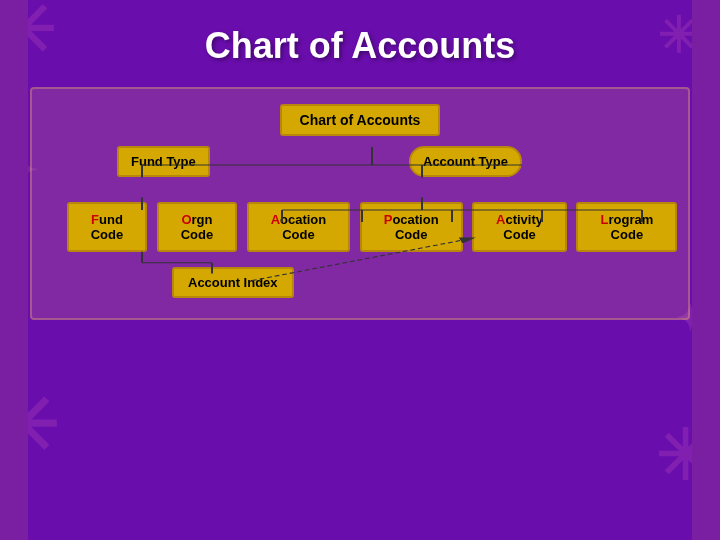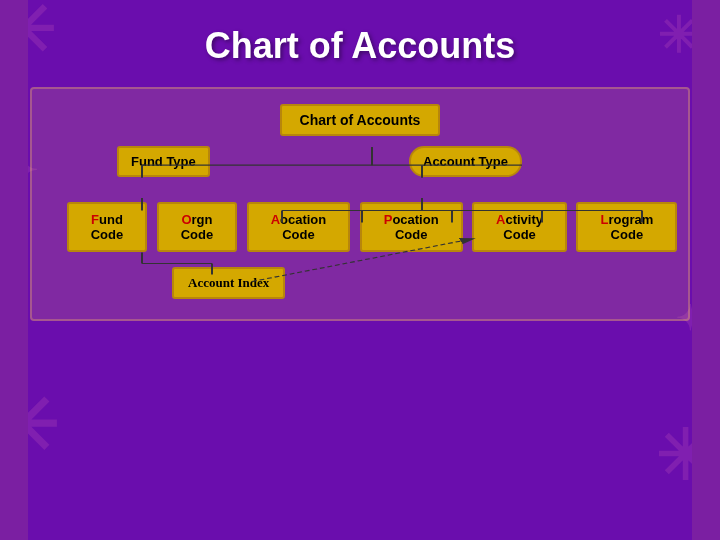--- a/index.html
+++ b/index.html
@@ -218,21 +218,21 @@
       <div class="code-box">
         <span style="color:#cc0000;">A</span><span>ctivity</span><br>
         <span>Code</span>
       </div>
       <div class="code-box">
         <span style="color:#cc0000;">L</span><span>rogram</span><br>
         <span>Code</span>
       </div>
     </div>
 
-    <div style="display:flex; justify-content:flex-start; padding-left: 120px; position:relative; z-index:10;font-family:Liberation Serif, serif;">
+    <div style="display:flex; justify-content:flex-start; padding-left: 120px; position:relative; z-index:10;">
       <div class="index-box">
         <span>Account
 Index</span>
       </div>
     </div>
 
   </div>
 
 </div>
 

